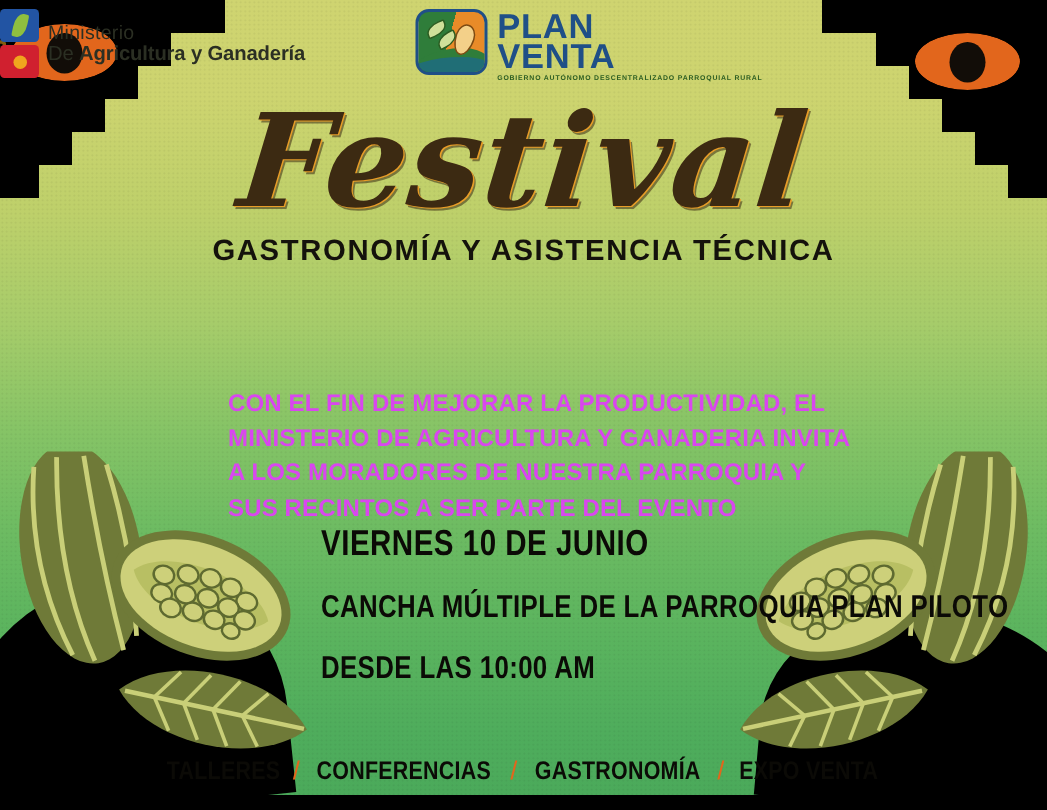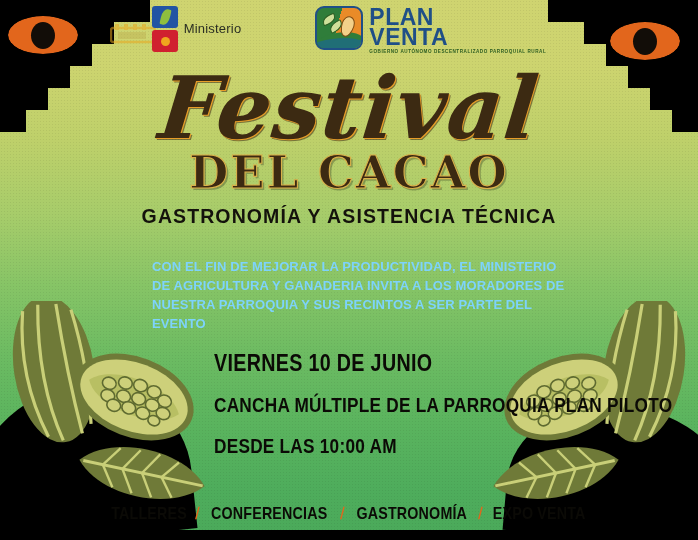--- a/index.html
+++ b/index.html
@@ -134,21 +134,20 @@
 
   
   .logo-row {
     position: absolute;
     top: 6px;
     left: 0;
     right: 0;
     height: 58px;
     display: flex;
     align-items: flex-start;
-    justify-content: center;
     gap: 74px;
     z-index: 6;
   }
 
   .ministerio {
     display: flex;
     align-items: center;
     gap: 6px;
     position: relative;
   }
@@ -320,24 +319,24 @@
     color: #14120c;
     margin-top: 6px;
   }
 
   
   .body-copy {
     position: absolute;
     top: 258px;
     left: 152px;
     width: 420px;
-    font-size: 13px;
+    font-size: 16px;
     font-weight: 600;
     line-height: 1.45;
-    color: #7dd3fc;
+    color: #d946ef;
     letter-spacing: .1px;
     z-index: 5;
   }
 
   
   .details {
     position: absolute;
     top: 349px;
     left: 214px;
     z-index: 5;
@@ -524,20 +523,21 @@
       </svg>
       <div class="min-mark">
         <div class="sq blue"></div>
         <div class="leaf"></div>
         <div class="sq red"></div>
         <div class="dstem"></div>
         <div class="dot"></div>
       </div>
       <div class="min-text">
         <div class="l1">Ministerio</div>
+        <div class="l2"><span>De </span><b>Agricultura y Ganadería</b></div>
       </div>
     </div>
 
     <div class="planpiloto">
       <div class="pp-badge">
         <div class="hill"></div>
         <div class="hill2"></div>
         <div class="pod"></div>
         <div class="lv a"></div>
         <div class="lv b"></div>
@@ -546,21 +546,20 @@
         <span class="w">PLAN</span>
         <span class="w">VENTA</span>
         <span class="pp-tag">GOBIERNO AUTÓNOMO DESCENTRALIZADO PARROQUIAL RURAL</span>
       </div>
     </div>
 
   </div>
 
   <div class="headline">
     <div class="festival">Festival</div>
-    <div class="del-cacao">DEL CACAO</div>
     <div class="capacitacion">GASTRONOMÍA Y ASISTENCIA TÉCNICA</div>
   </div>
 
   <div class="body-copy">CON EL FIN DE MEJORAR LA PRODUCTIVIDAD, EL MINISTERIO DE AGRICULTURA Y GANADERIA INVITA A LOS MORADORES DE NUESTRA PARROQUIA Y SUS RECINTOS  A SER PARTE DEL EVENTO</div>
 
   <div class="details">
     <div class="dline d-date">VIERNES 10 DE JUNIO</div>
     <div class="dline d-place">CANCHA MÚLTIPLE DE LA PARROQUIA PLAN PILOTO</div>
     <div class="dline d-time">DESDE LAS 10:00 AM</div>
   </div>

